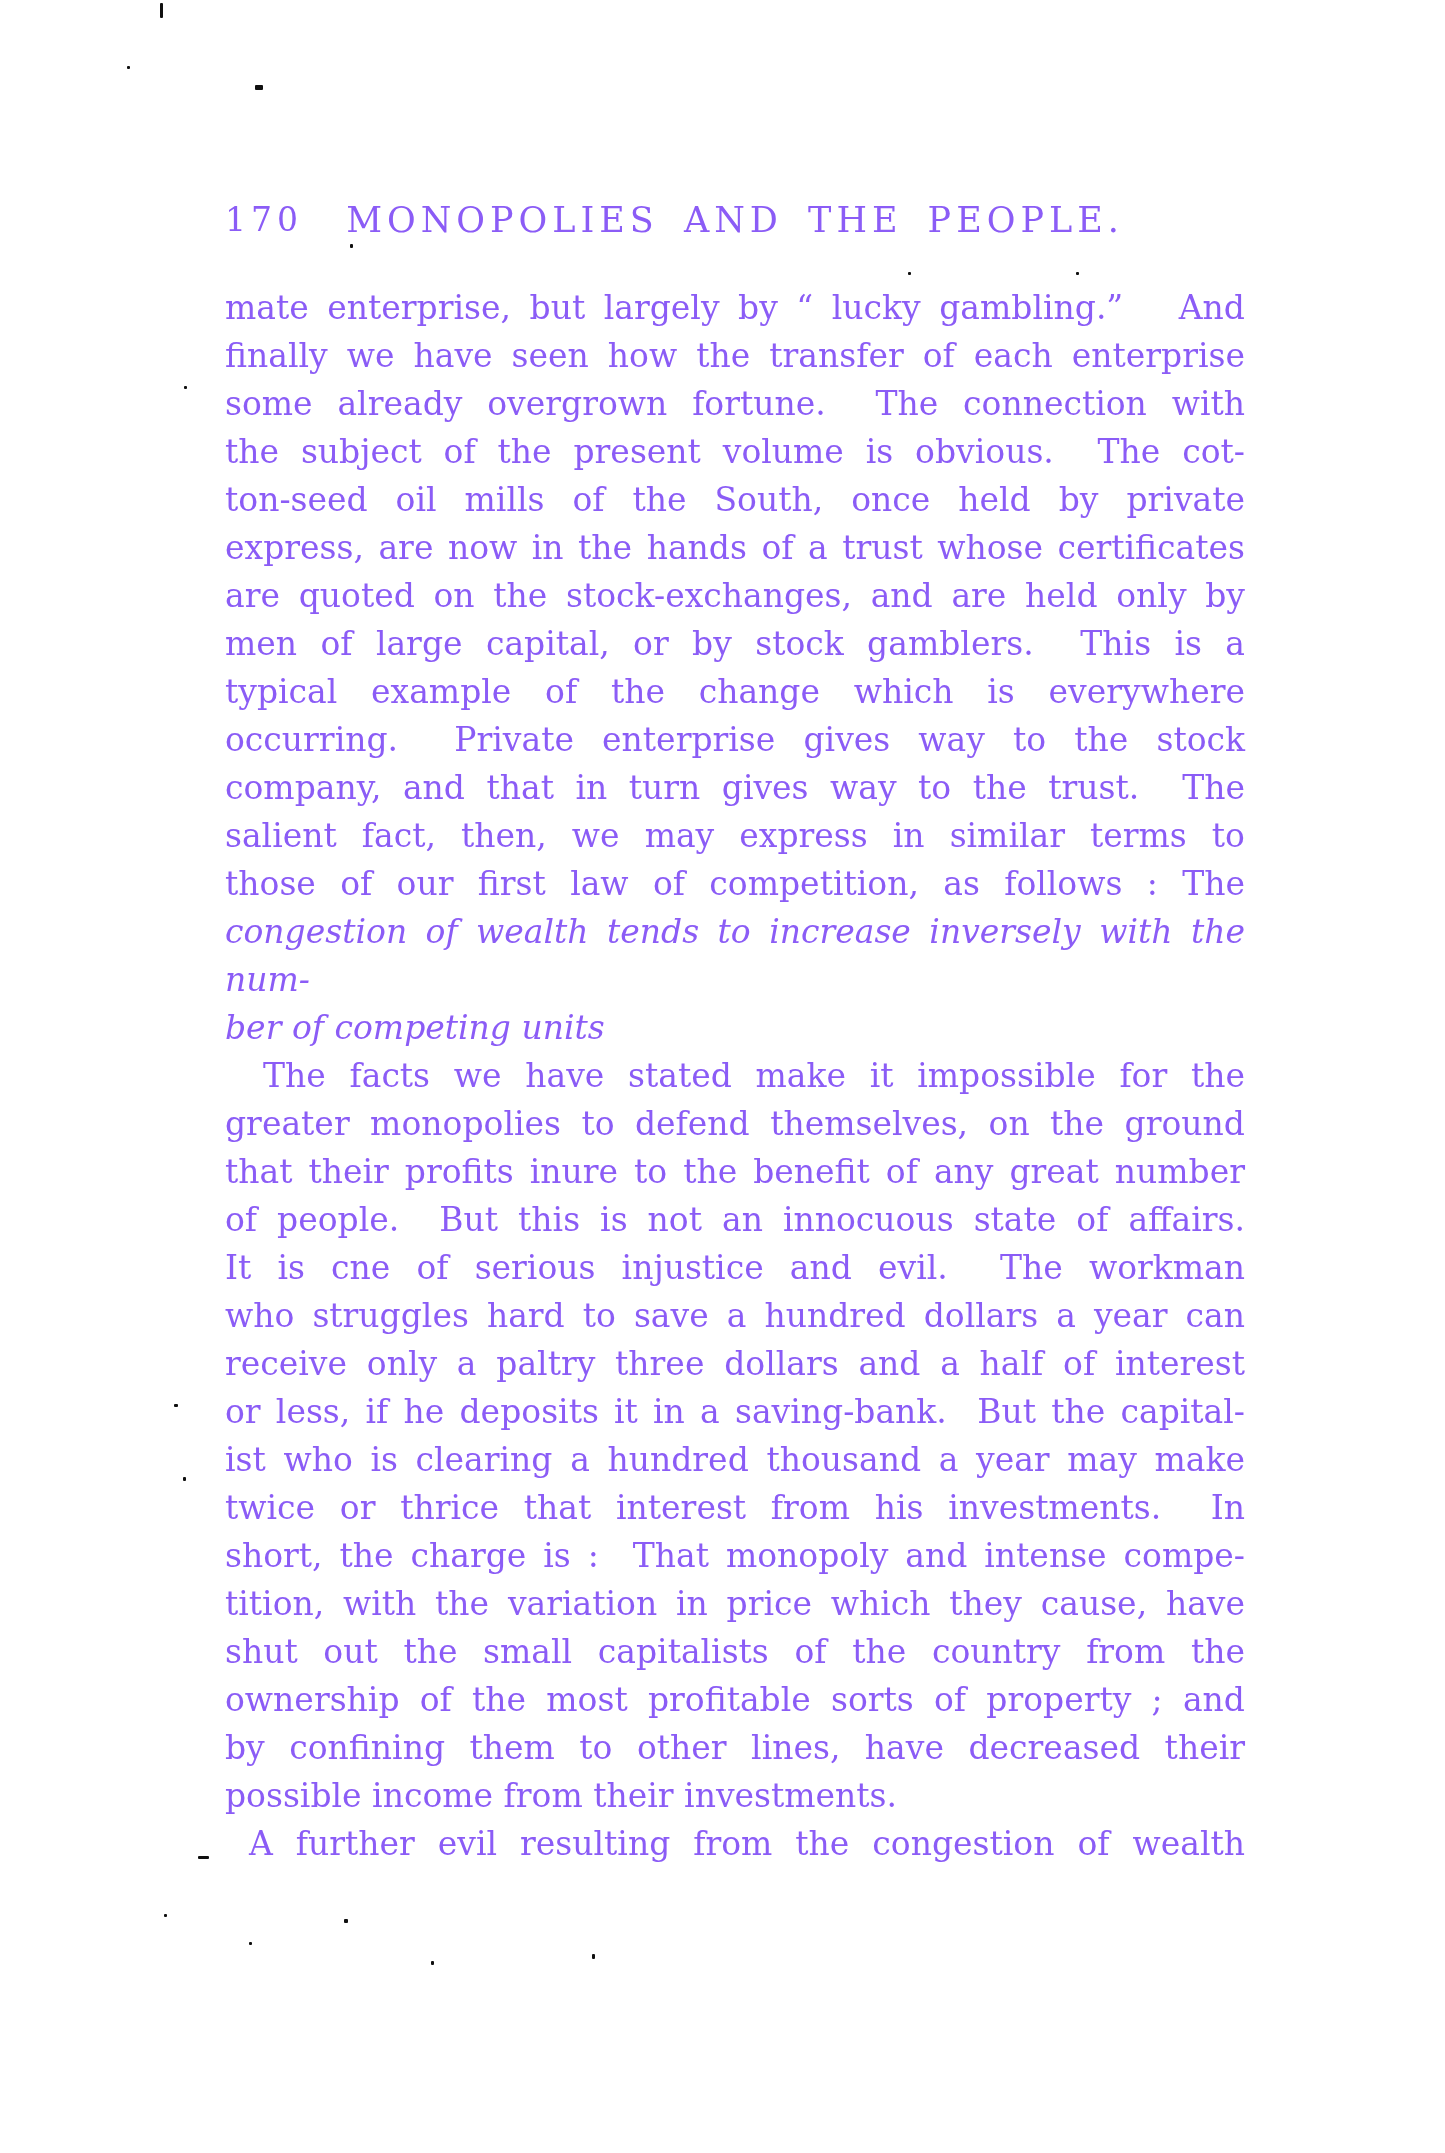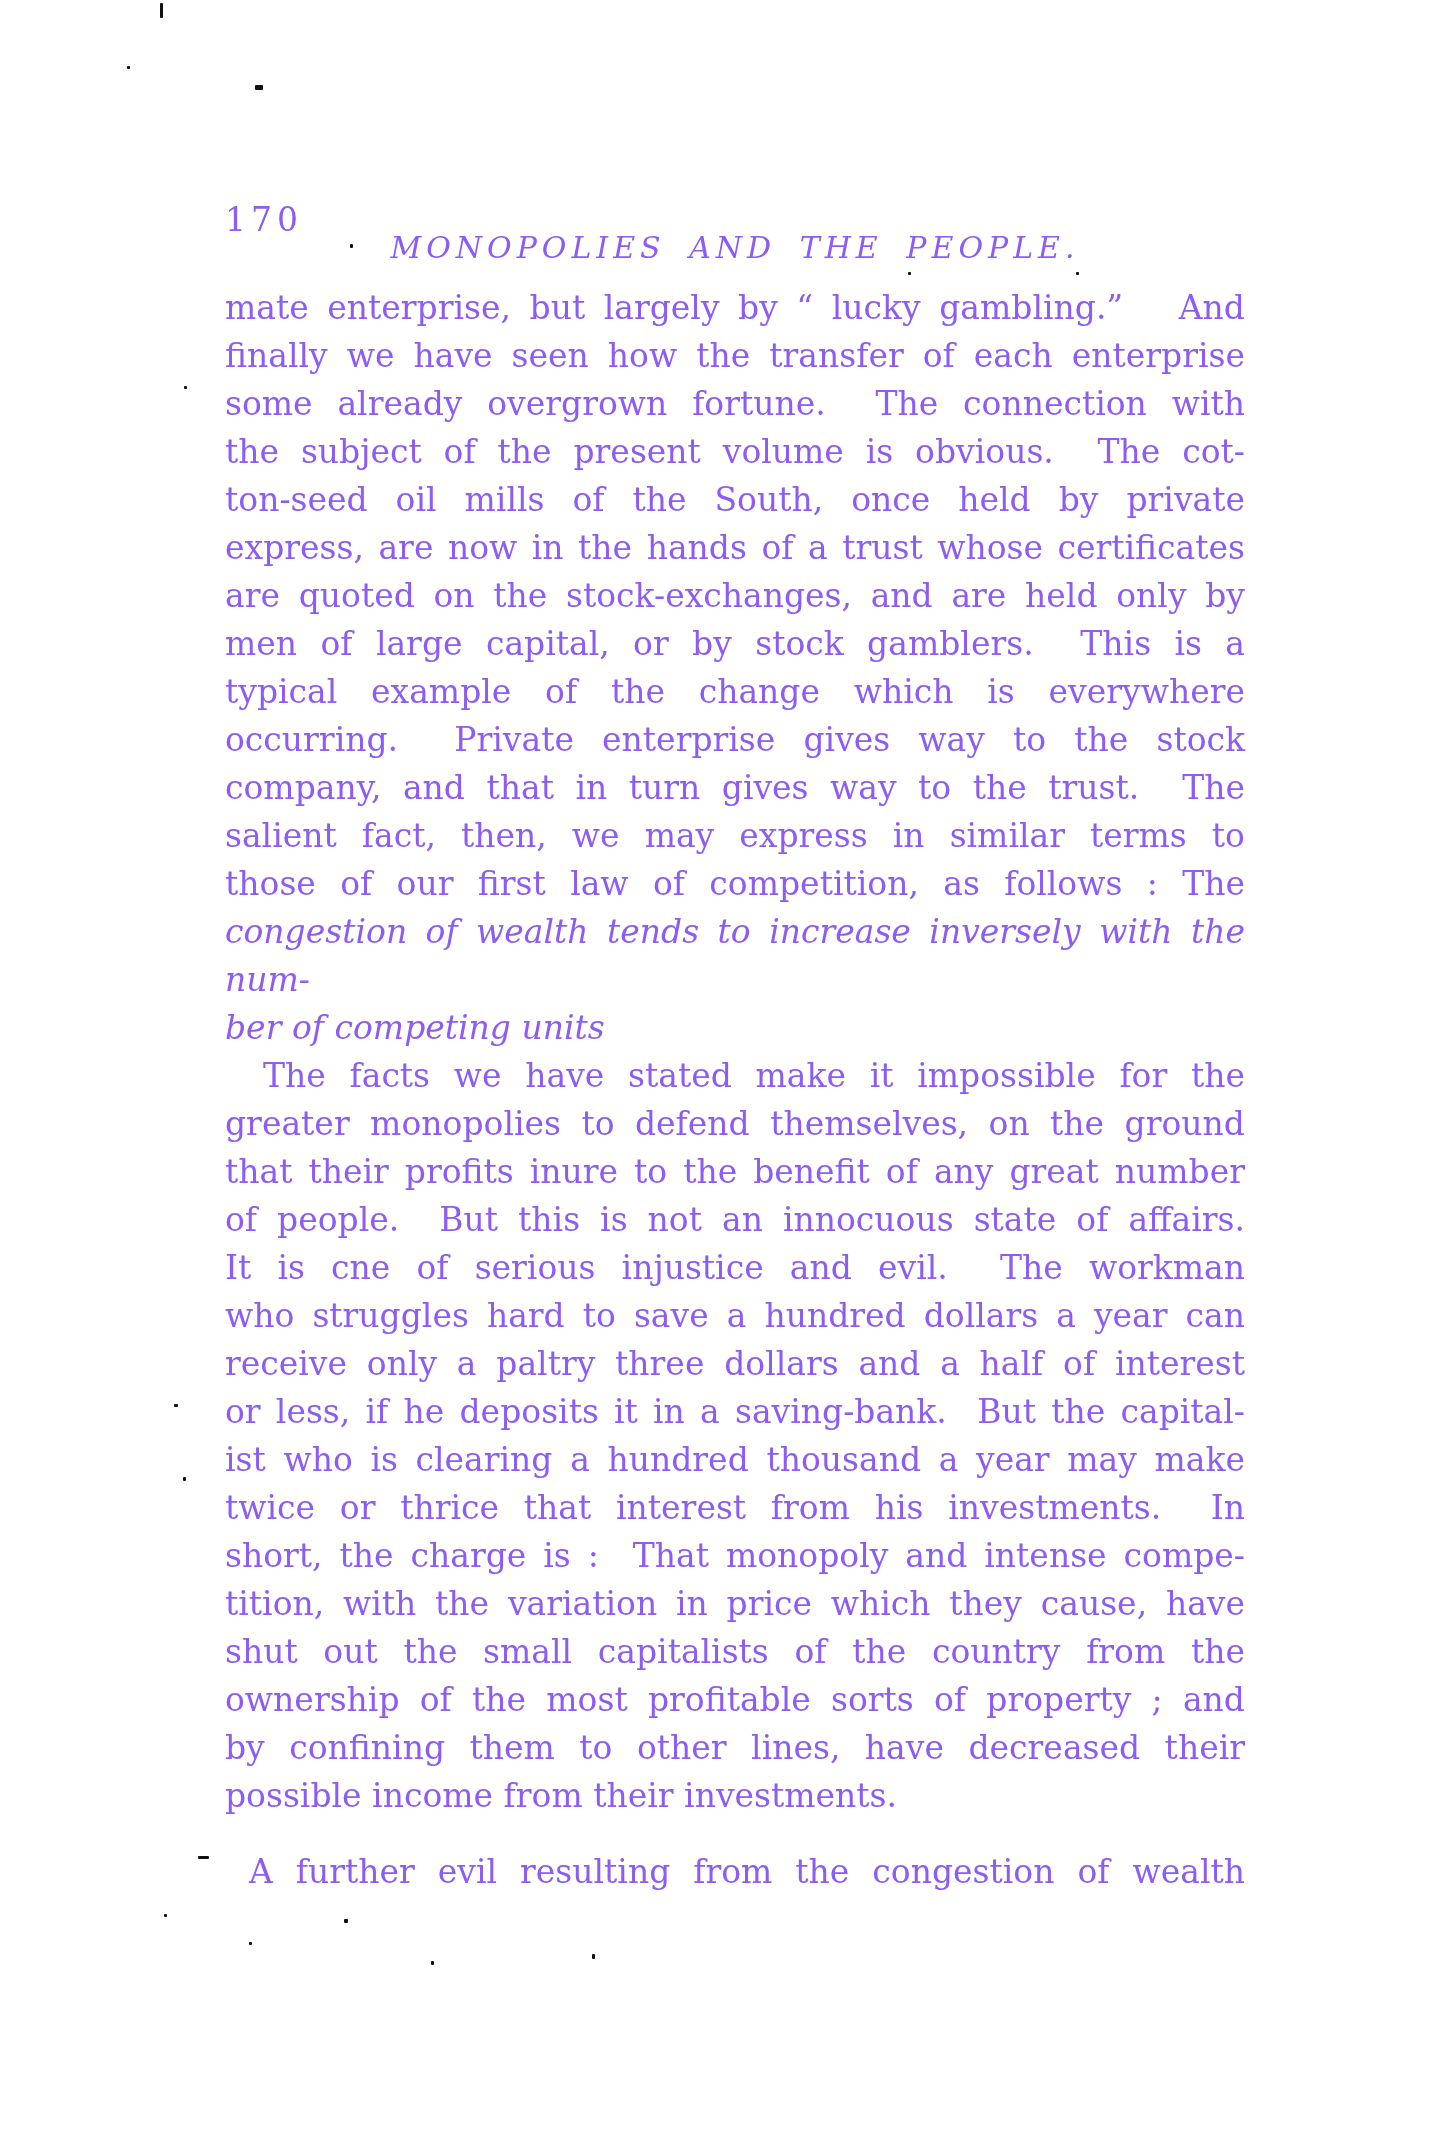--- a/index.html
+++ b/index.html
@@ -27,45 +27,43 @@
     font-size: 33px;
     letter-spacing: 5px;
     line-height: 40px;
   }
   .running-title {
     position: absolute;
     left: 0;
     right: 0;
     top: 0;
     text-align: center;
-    font-style: italic;
-    font-size: 30px;
+    font-size: 35px;
     letter-spacing: 5px;
     word-spacing: 9px;
     line-height: 48px;
     white-space: nowrap;
-    margin-top: 28px;
   }
   .body-text {
     position: absolute;
     left: 225px;
     top: 284px;
     width: 1020px;
     font-size: 33px;
     line-height: 48px;
   }
   .line {
     text-align: justify;
     text-align-last: justify;
   }
   .line.para-end {
     text-align-last: left;
   }
   .line.indent { text-indent: 38px; }
-  .line.indent-sm { text-indent: 24px; margin-top: 28px; }
+  .line.indent-sm { text-indent: 24px; }
   .line.italic { font-style: italic; }
   .it { }
   .speck { position: absolute; background: #101010; border-radius: 1px; }
 </style>
 </head>
 <body>
 
 <div class="page">
 
   <div class="header">

